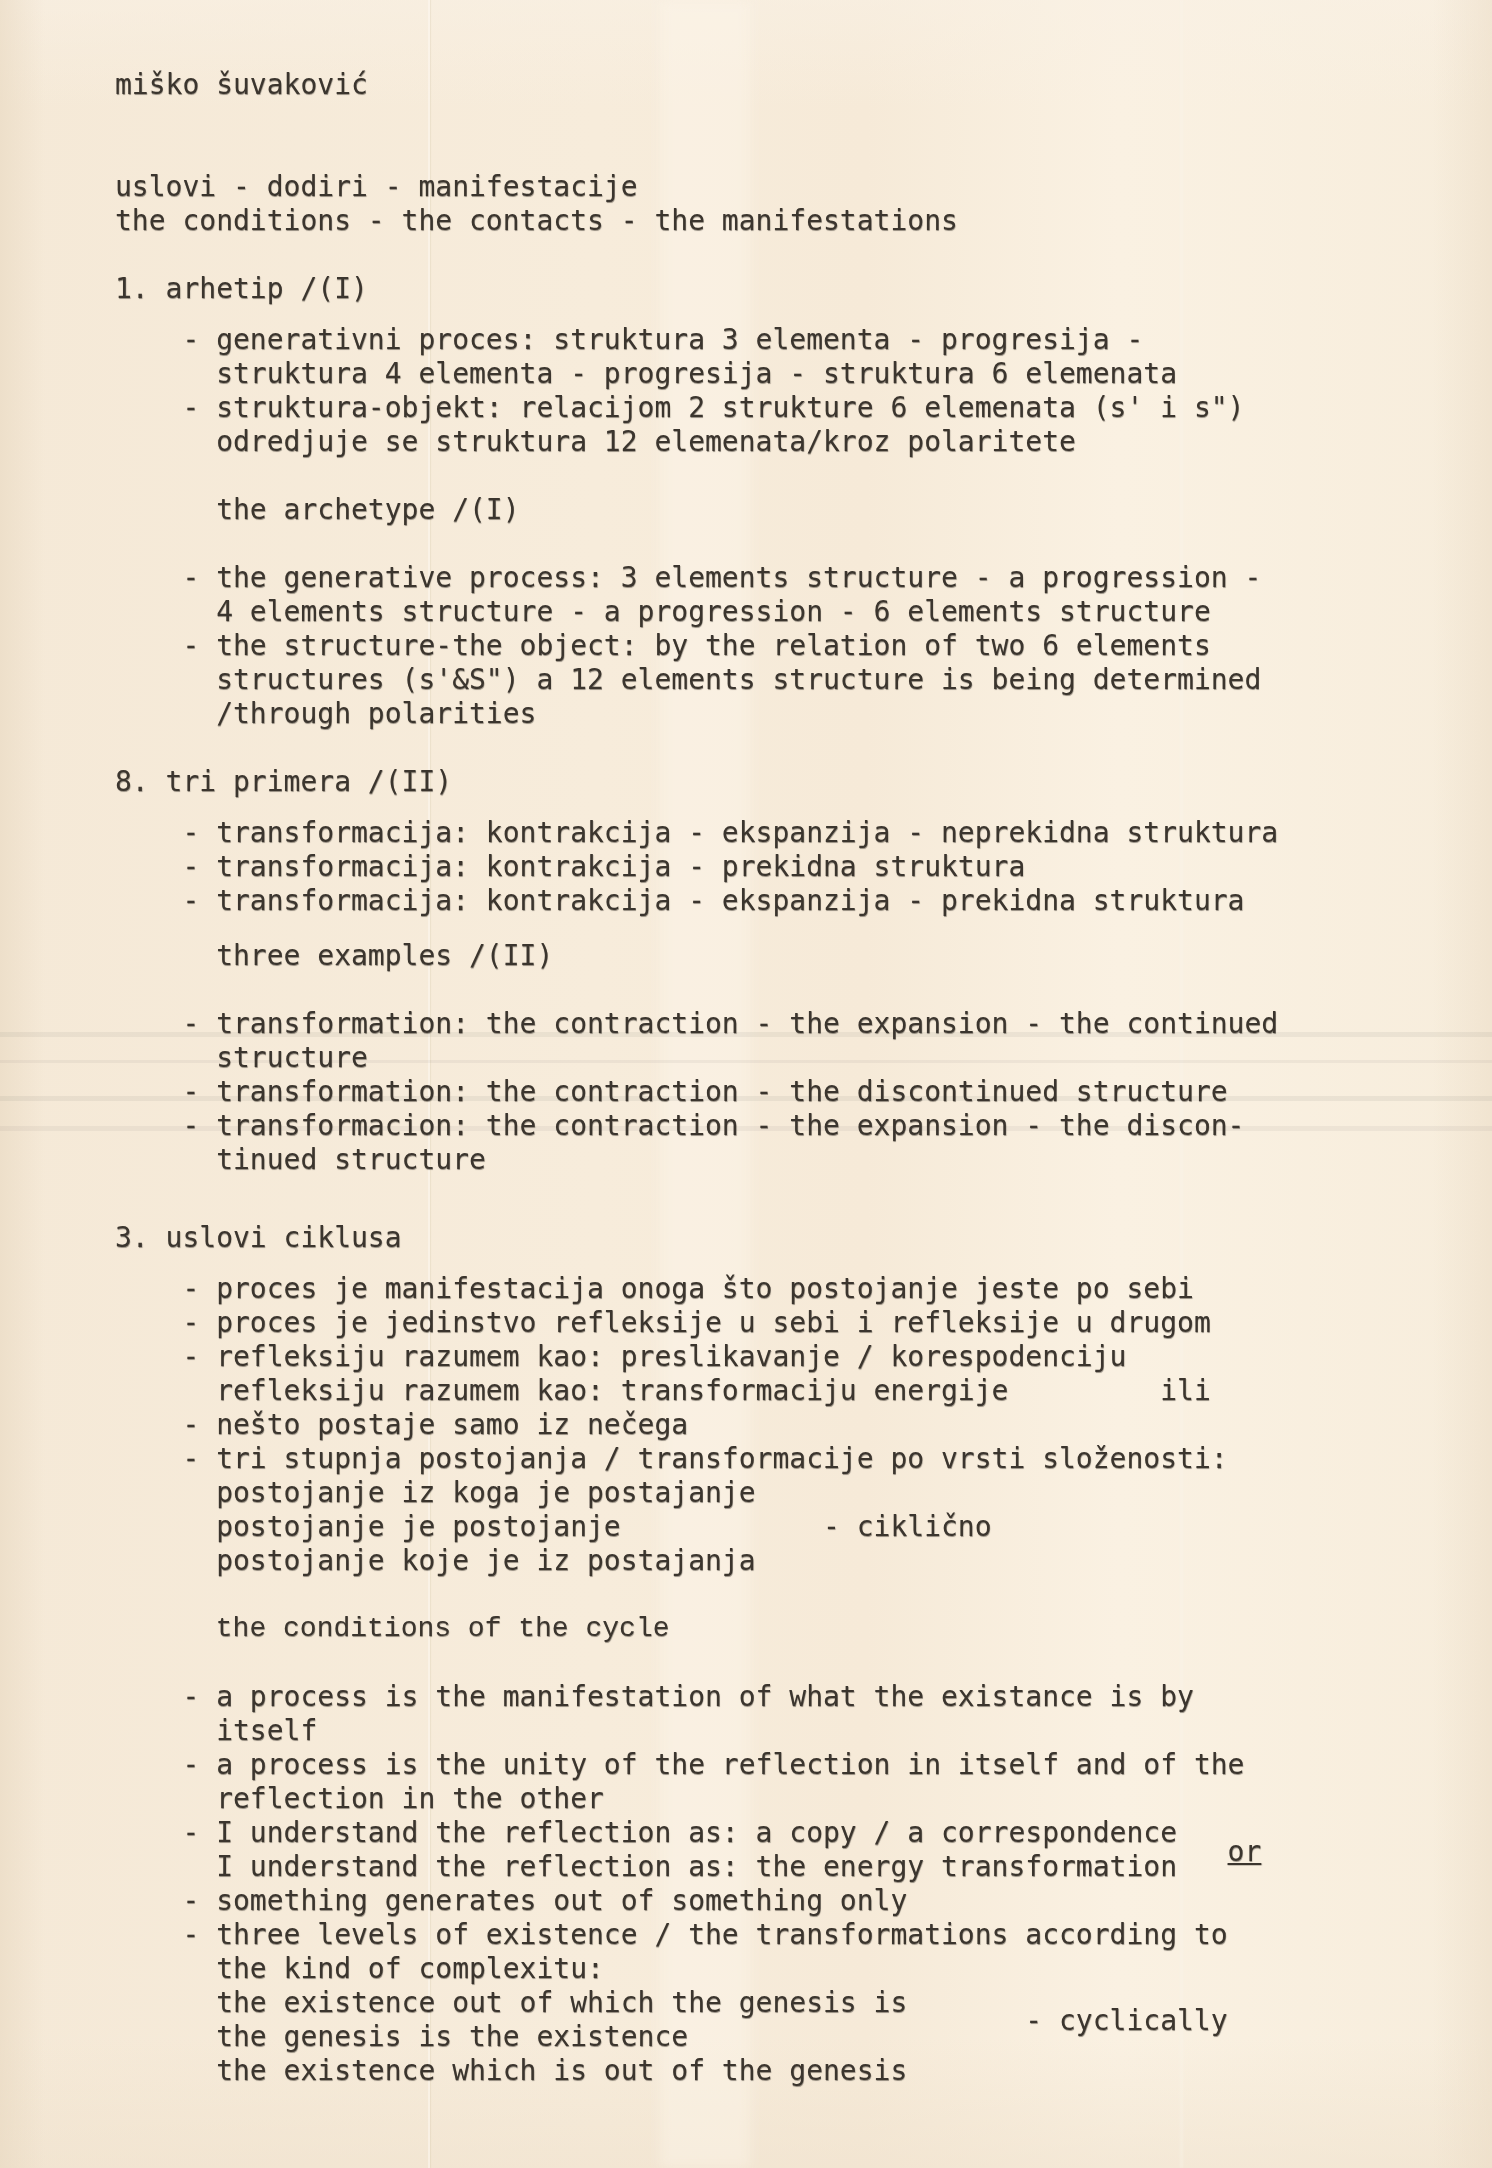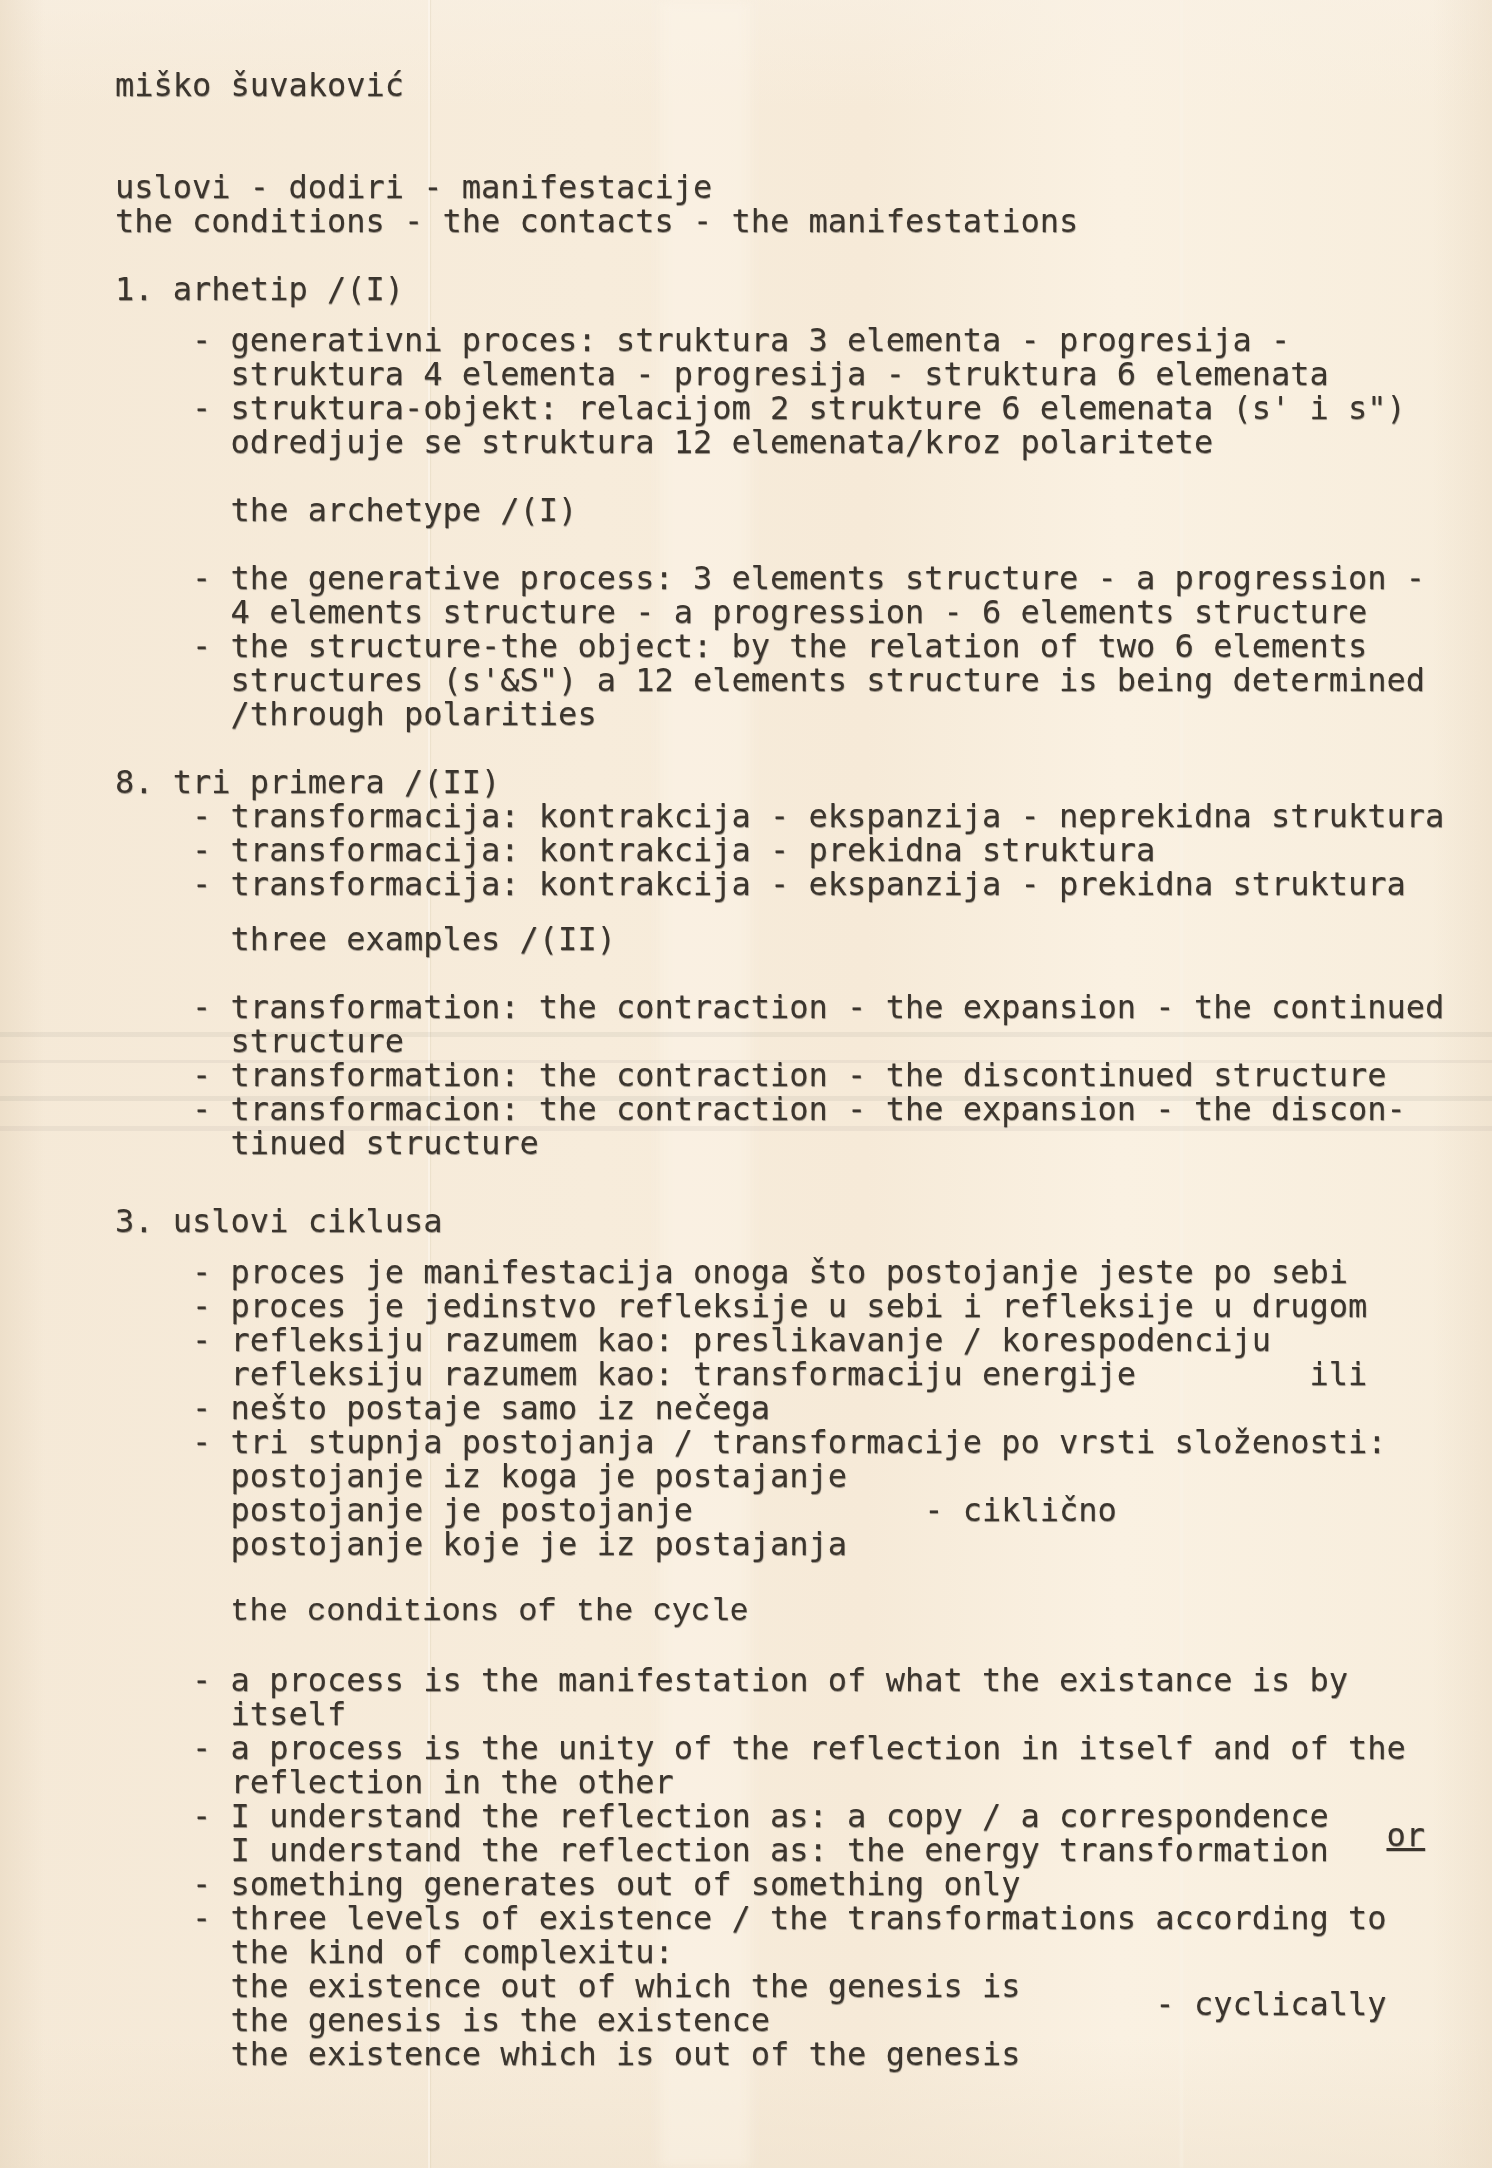--- a/index.html
+++ b/index.html
@@ -29,21 +29,21 @@
     position: absolute; left: 0; width: 100%;
     pointer-events: none;
   }
   .streak.b1 { top: 1032px; height: 5px; background: rgba(130,125,118,0.10); }
   .streak.b2 { top: 1060px; height: 3px; background: rgba(130,125,118,0.09); }
   .streak.b3 { top: 1096px; height: 5px; background: rgba(130,125,118,0.11); }
   .streak.b4 { top: 1126px; height: 5px; background: rgba(130,125,118,0.09); }
   .doc {
     position: absolute;
     left: 115px; top: 68px;
-    font-size: 32px;
+    font-size: 28px;
     line-height: 34px;
     color: #3b352e;
     text-shadow: 0.4px 0.5px 0.7px rgba(59,53,46,0.5);
     letter-spacing: 0;
   }
   .line {
     position: relative;
     height: 34px;
     white-space: pre;
   }
@@ -73,21 +73,21 @@
       <div class="line"><span class="main">      struktura 4 elementa - progresija - struktura 6 elemenata</span></div>
       <div class="line"><span class="main">    - struktura-objekt: relacijom 2 strukture 6 elemenata (s' i s")</span></div>
       <div class="line"><span class="main">      odredjuje se struktura 12 elemenata/kroz polaritete</span></div>
       <div class="line" style="margin-top: 34px;"><span class="main">      the archetype /(I)</span></div>
       <div class="line" style="margin-top: 34px;"><span class="main">    - the generative process: 3 elements structure - a progression -</span></div>
       <div class="line"><span class="main">      4 elements structure - a progression - 6 elements structure</span></div>
       <div class="line"><span class="main">    - the structure-the object: by the relation of two 6 elements</span></div>
       <div class="line"><span class="main">      structures (s'&amp;S") a 12 elements structure is being determined</span></div>
       <div class="line"><span class="main">      /through polarities</span></div>
       <div class="line" style="margin-top: 34px;"><span class="main">8. tri primera /(II)</span></div>
-      <div class="line" style=""><span class="main">    - transformacija: kontrakcija - ekspanzija - neprekidna struktura</span></div>
+      <div class="line" style="margin-top: 17px;"><span class="main">    - transformacija: kontrakcija - ekspanzija - neprekidna struktura</span></div>
       <div class="line"><span class="main">    - transformacija: kontrakcija - prekidna struktura</span></div>
       <div class="line"><span class="main">    - transformacija: kontrakcija - ekspanzija - prekidna struktura</span></div>
       <div class="line" style="margin-top: 21px;"><span class="main">      three examples /(II)</span></div>
       <div class="line" style="margin-top: 34px;"><span class="main">    - transformation: the contraction - the expansion - the continued</span></div>
       <div class="line"><span class="main">      structure</span></div>
       <div class="line"><span class="main">    - transformation: the contraction - the discontinued structure</span></div>
       <div class="line"><span class="main">    - transformacion: the contraction - the expansion - the discon-</span></div>
       <div class="line"><span class="main">      tinued structure</span></div>
       <div class="line" style="margin-top: 44px;"><span class="main">3. uslovi ciklusa</span></div>
       <div class="line" style="margin-top: 17px;"><span class="main">    - proces je manifestacija onoga što postojanje jeste po sebi</span></div>

